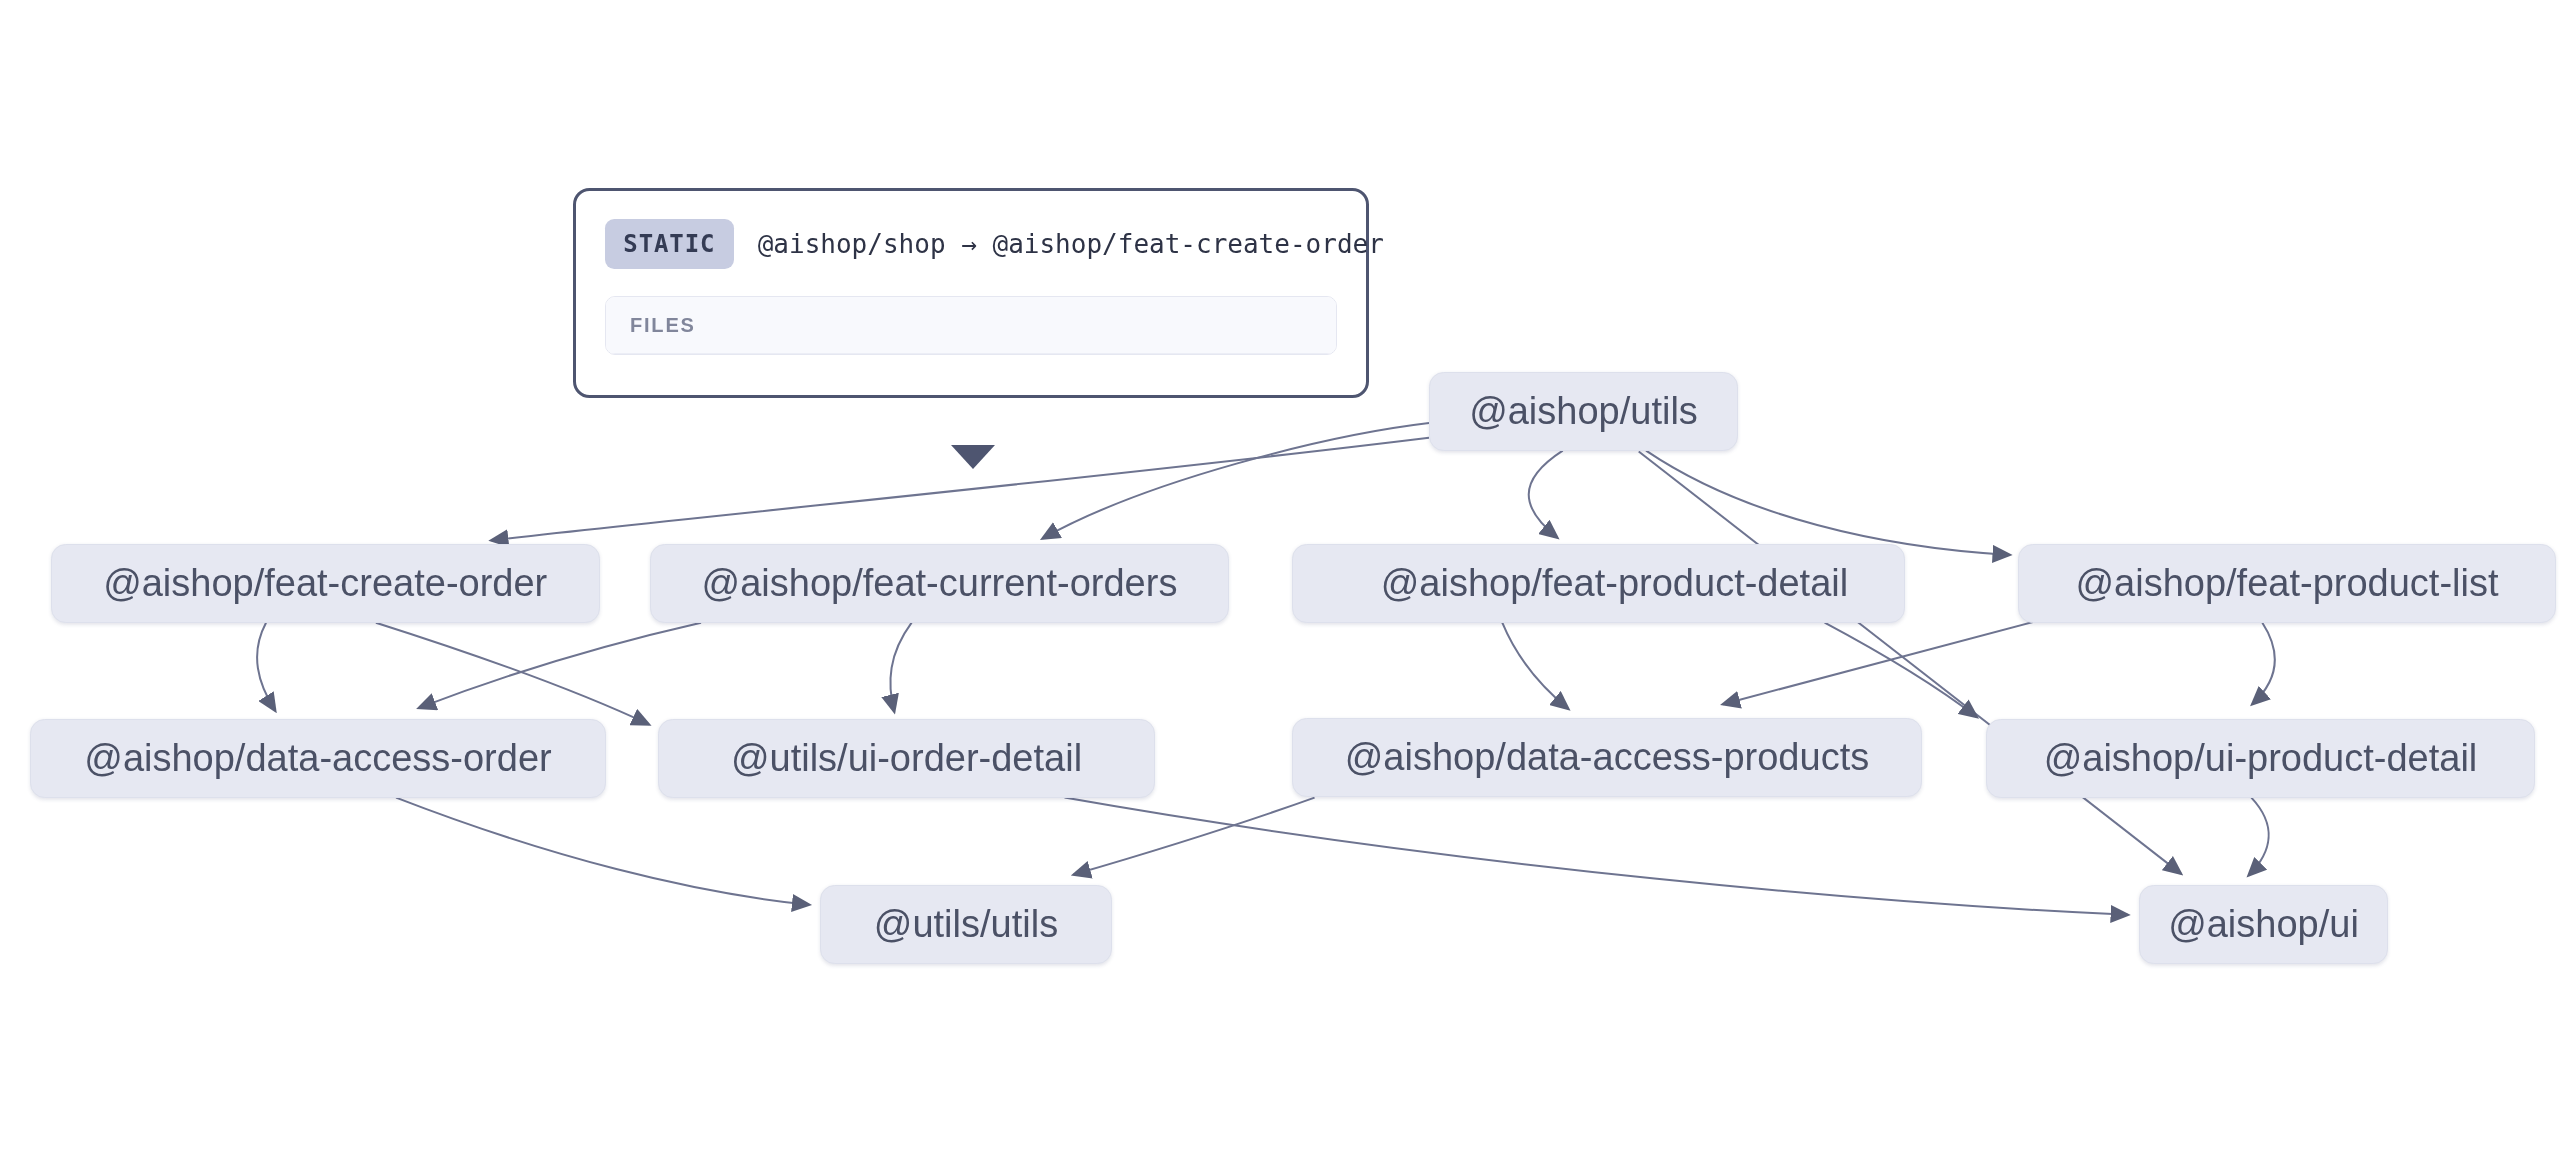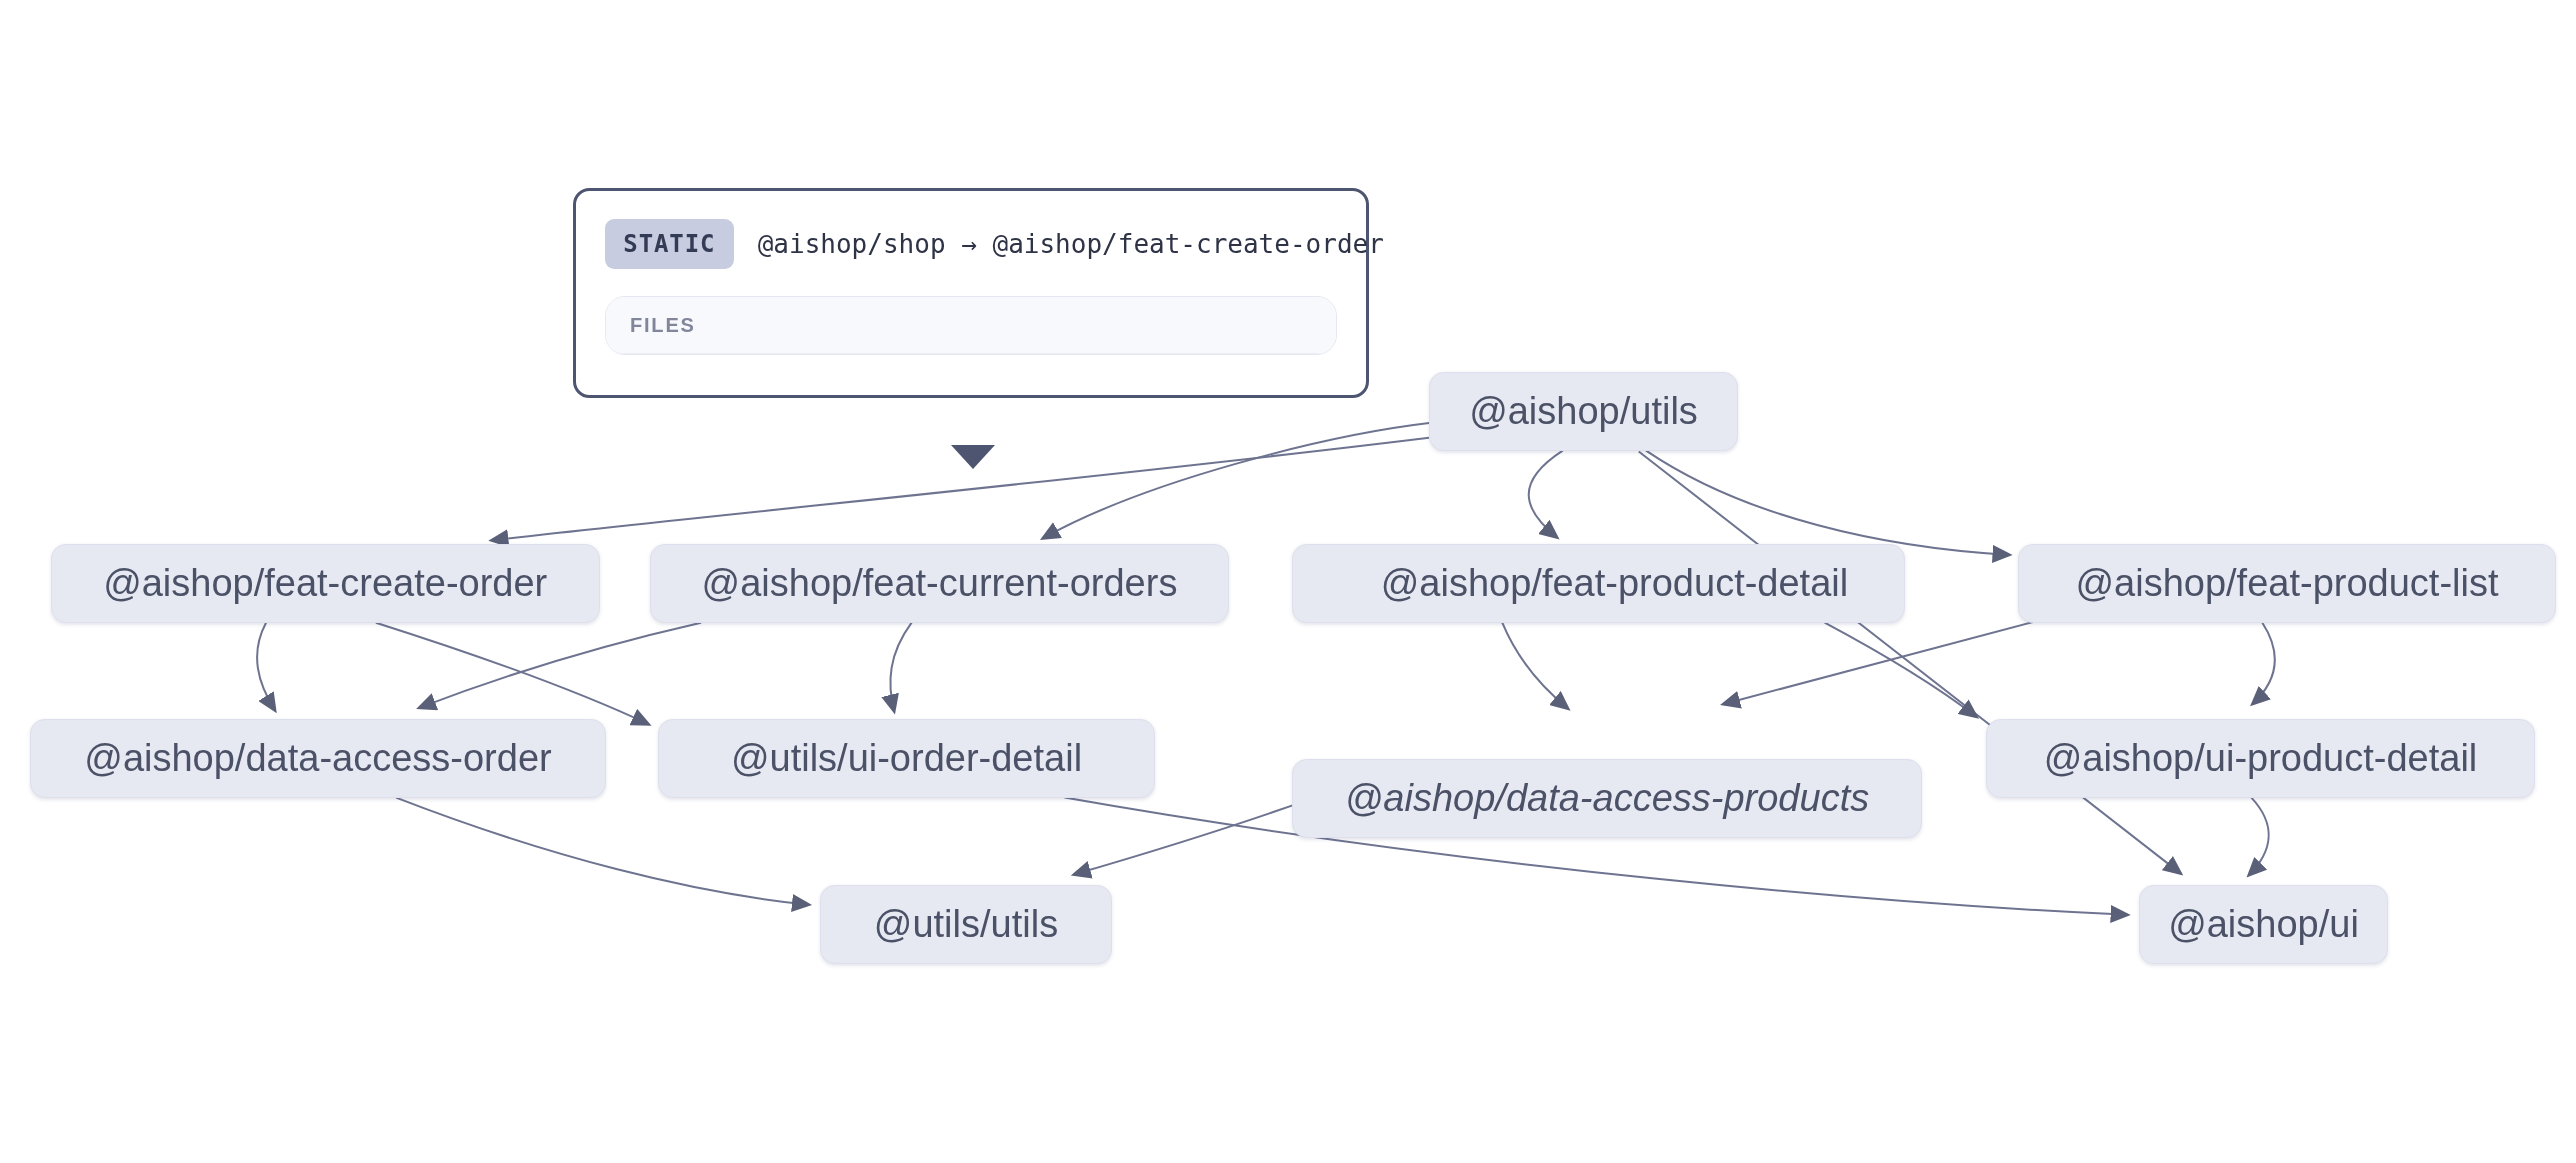--- a/index.html
+++ b/index.html
@@ -14,38 +14,38 @@
         box-shadow:0 1.8px 3.7px rgba(70,80,120,0.14);
         display:flex;align-items:center;justify-content:center;
         color:#4b5166;font-size:38px;white-space:nowrap;cursor:pointer;}
   .n-shop{left:1429px;top:372px;width:307px;}
   .n-fco{left:13.7px;top:544px;width:547px;margin-left:37px;}
   .n-fcu{left:650px;top:544px;width:577px;}
   .n-fpd{left:1292px;top:544px;width:579px;padding-left:32px;}
   .n-fpl{left:2018px;top:544px;width:536px;}
   .n-dao{left:30px;top:719px;width:574px;}
   .n-uod{left:658px;top:719px;width:495px;}
-  .n-dap{left:1292px;top:759px;width:628px;font-style:italic;}
+  .n-dap{left:1292px;top:718px;width:628px;}
   .n-upd{left:1986px;top:719px;width:547px;}
   .n-utils{left:820px;top:885px;width:290px;}
   .n-ui{left:2139px;top:885px;width:247px;}
   
   .tooltip{position:absolute;z-index:3;left:573px;top:188px;width:796px;height:210px;
            box-sizing:border-box;background:#ffffff;border:3.2px solid #4e5570;
            border-radius:16.5px;padding:27.5px 29px;}
   .tooltip-caret{position:absolute;z-index:3;left:951px;top:445px;width:0;height:0;
            border-left:22px solid transparent;border-right:22px solid transparent;
            border-top:24px solid #4e5570;}
   .tt-head{display:flex;align-items:center;gap:24px;}
   .tt-badge{background:#c7cce1;color:#343b54;border-radius:9.2px;
             font-family:"DejaVu Sans Mono",monospace;font-weight:bold;
             font-size:24px;letter-spacing:0.9px;padding:13px 18.3px;line-height:1;}
   .tt-edge-label{font-family:"DejaVu Sans Mono",monospace;font-size:26px;
             color:#2e3346;white-space:nowrap;}
-  .tt-files{margin-top:27.5px;border:1.8px solid #e5e7f1;border-radius:20px;overflow:hidden;}
+  .tt-files{margin-top:27.5px;border:1.8px solid #e5e7f1;border-radius:10px;overflow:hidden;}
   .tt-files-header{background:#f8f9fd;color:#81869b;font-size:20px;font-weight:bold;
             letter-spacing:1.8px;padding:16.5px 24px;border-bottom:1.8px solid #eceef6;}
   .tt-file-row{background:#ffffff;color:#23283a;font-size:25px;padding:20px 24px;}
 </style>
 </head>
 <body>
 
 <div id="stage">
 
   <svg id="edges" width="2576" height="1163" viewBox="0 0 2812 1270" xmlns="http://www.w3.org/2000/svg">

